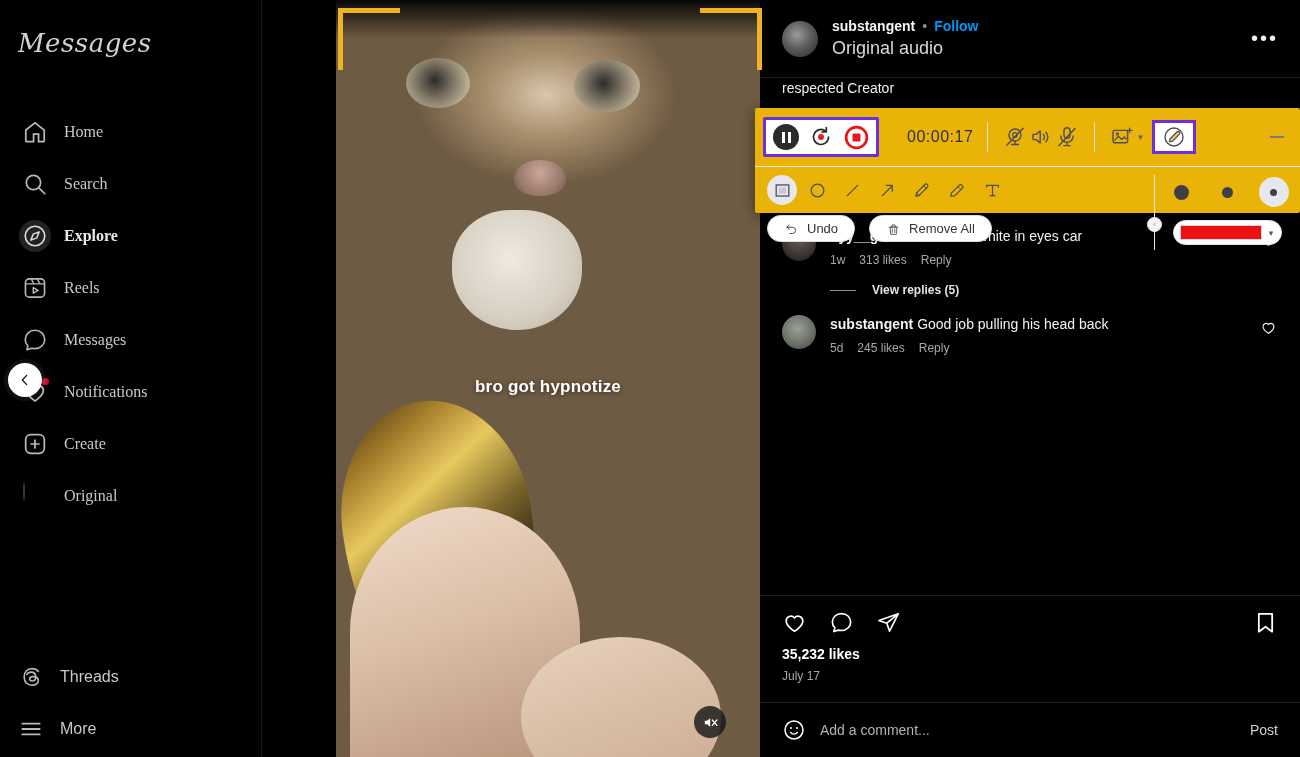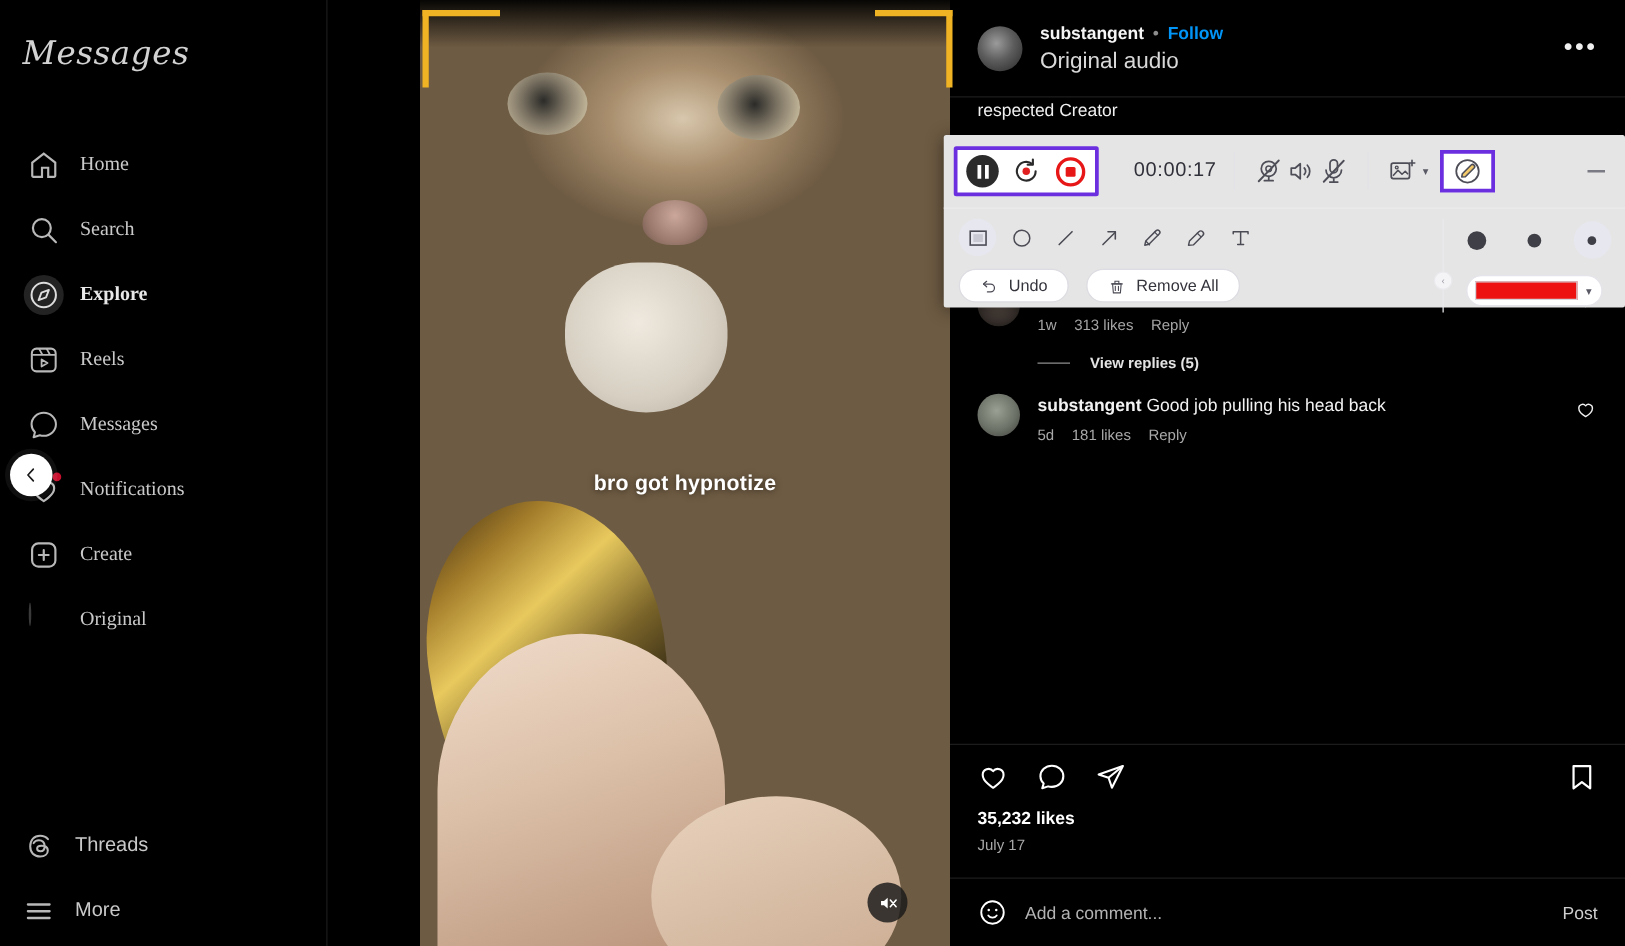--- a/index.html
+++ b/index.html
@@ -180,22 +180,22 @@
   .emoji-btn { width: 24px; height: 24px; cursor: pointer; flex: 0 0 24px; }
   .ac-input {
     flex: 1; background: transparent; border: 0; outline: 0; margin-left: 14px;
     font-size: 14px; color: #cfcfcf; font-family: "Liberation Sans", sans-serif;
   }
   .ac-input::placeholder { color: #b3b3b3; }
   .post-btn { font-size: 14px; color: #cfcfcf; cursor: pointer; }
 
   
   .rec {
-    position: absolute; left: 755px; top: 108px; width: 545px; height: 138px;
-    background: #e5e5e5; border-radius: 2px; z-index: 20;
+    position: absolute; left: 755px; top: 108px; width: 545px; height: 105px;
+    background: #eab308; border-radius: 2px; z-index: 20;
     box-shadow: 0 2px 14px rgba(0,0,0,.45);
     font-family: "Liberation Sans", sans-serif;
   }
   .rec-top { display: flex; align-items: center; height: 58px; padding: 0 10px 0 8px; }
   .ctrl-group {
     display: flex; align-items: center; gap: 9px; padding: 4px 7px;
     border: 3px solid #6b2fe0; border-radius: 2px; background: #fff;
   }
   .btn-pause, .btn-restart, .btn-stop {
     width: 26px; height: 26px; border-radius: 50%; cursor: pointer;
@@ -462,21 +462,21 @@
 
       <div class="c-row">
         <div class="c-av" style="background:radial-gradient(circle at 45% 40%,#9aa093 0%,#6d7268 55%,#3a3d38 100%)"></div>
         <div class="c-body">
           <div class="c-text">
             <span class="c-user">substangent</span>
             <span>Good job pulling his head back</span>
           </div>
           <div class="c-meta">
             <span>5d</span>
-            <span>181 likes</span>
+            <span>245 likes</span>
             <span>Reply</span>
           </div>
         </div>
         <div class="c-like">
           <svg width="17" height="17" viewBox="0 0 24 24" fill="none">
               <path d="M12 20.2s-7.7-4.6-7.7-9.5A4.3 4.3 0 0 1 12 8a4.3 4.3 0 0 1 7.7 2.7c0 4.9-7.7 9.5-7.7 9.5z" stroke="#f0f0f0" stroke-width="1.6" stroke-linejoin="round"></path>
             </svg>
         </div>
       </div>
     </div>

